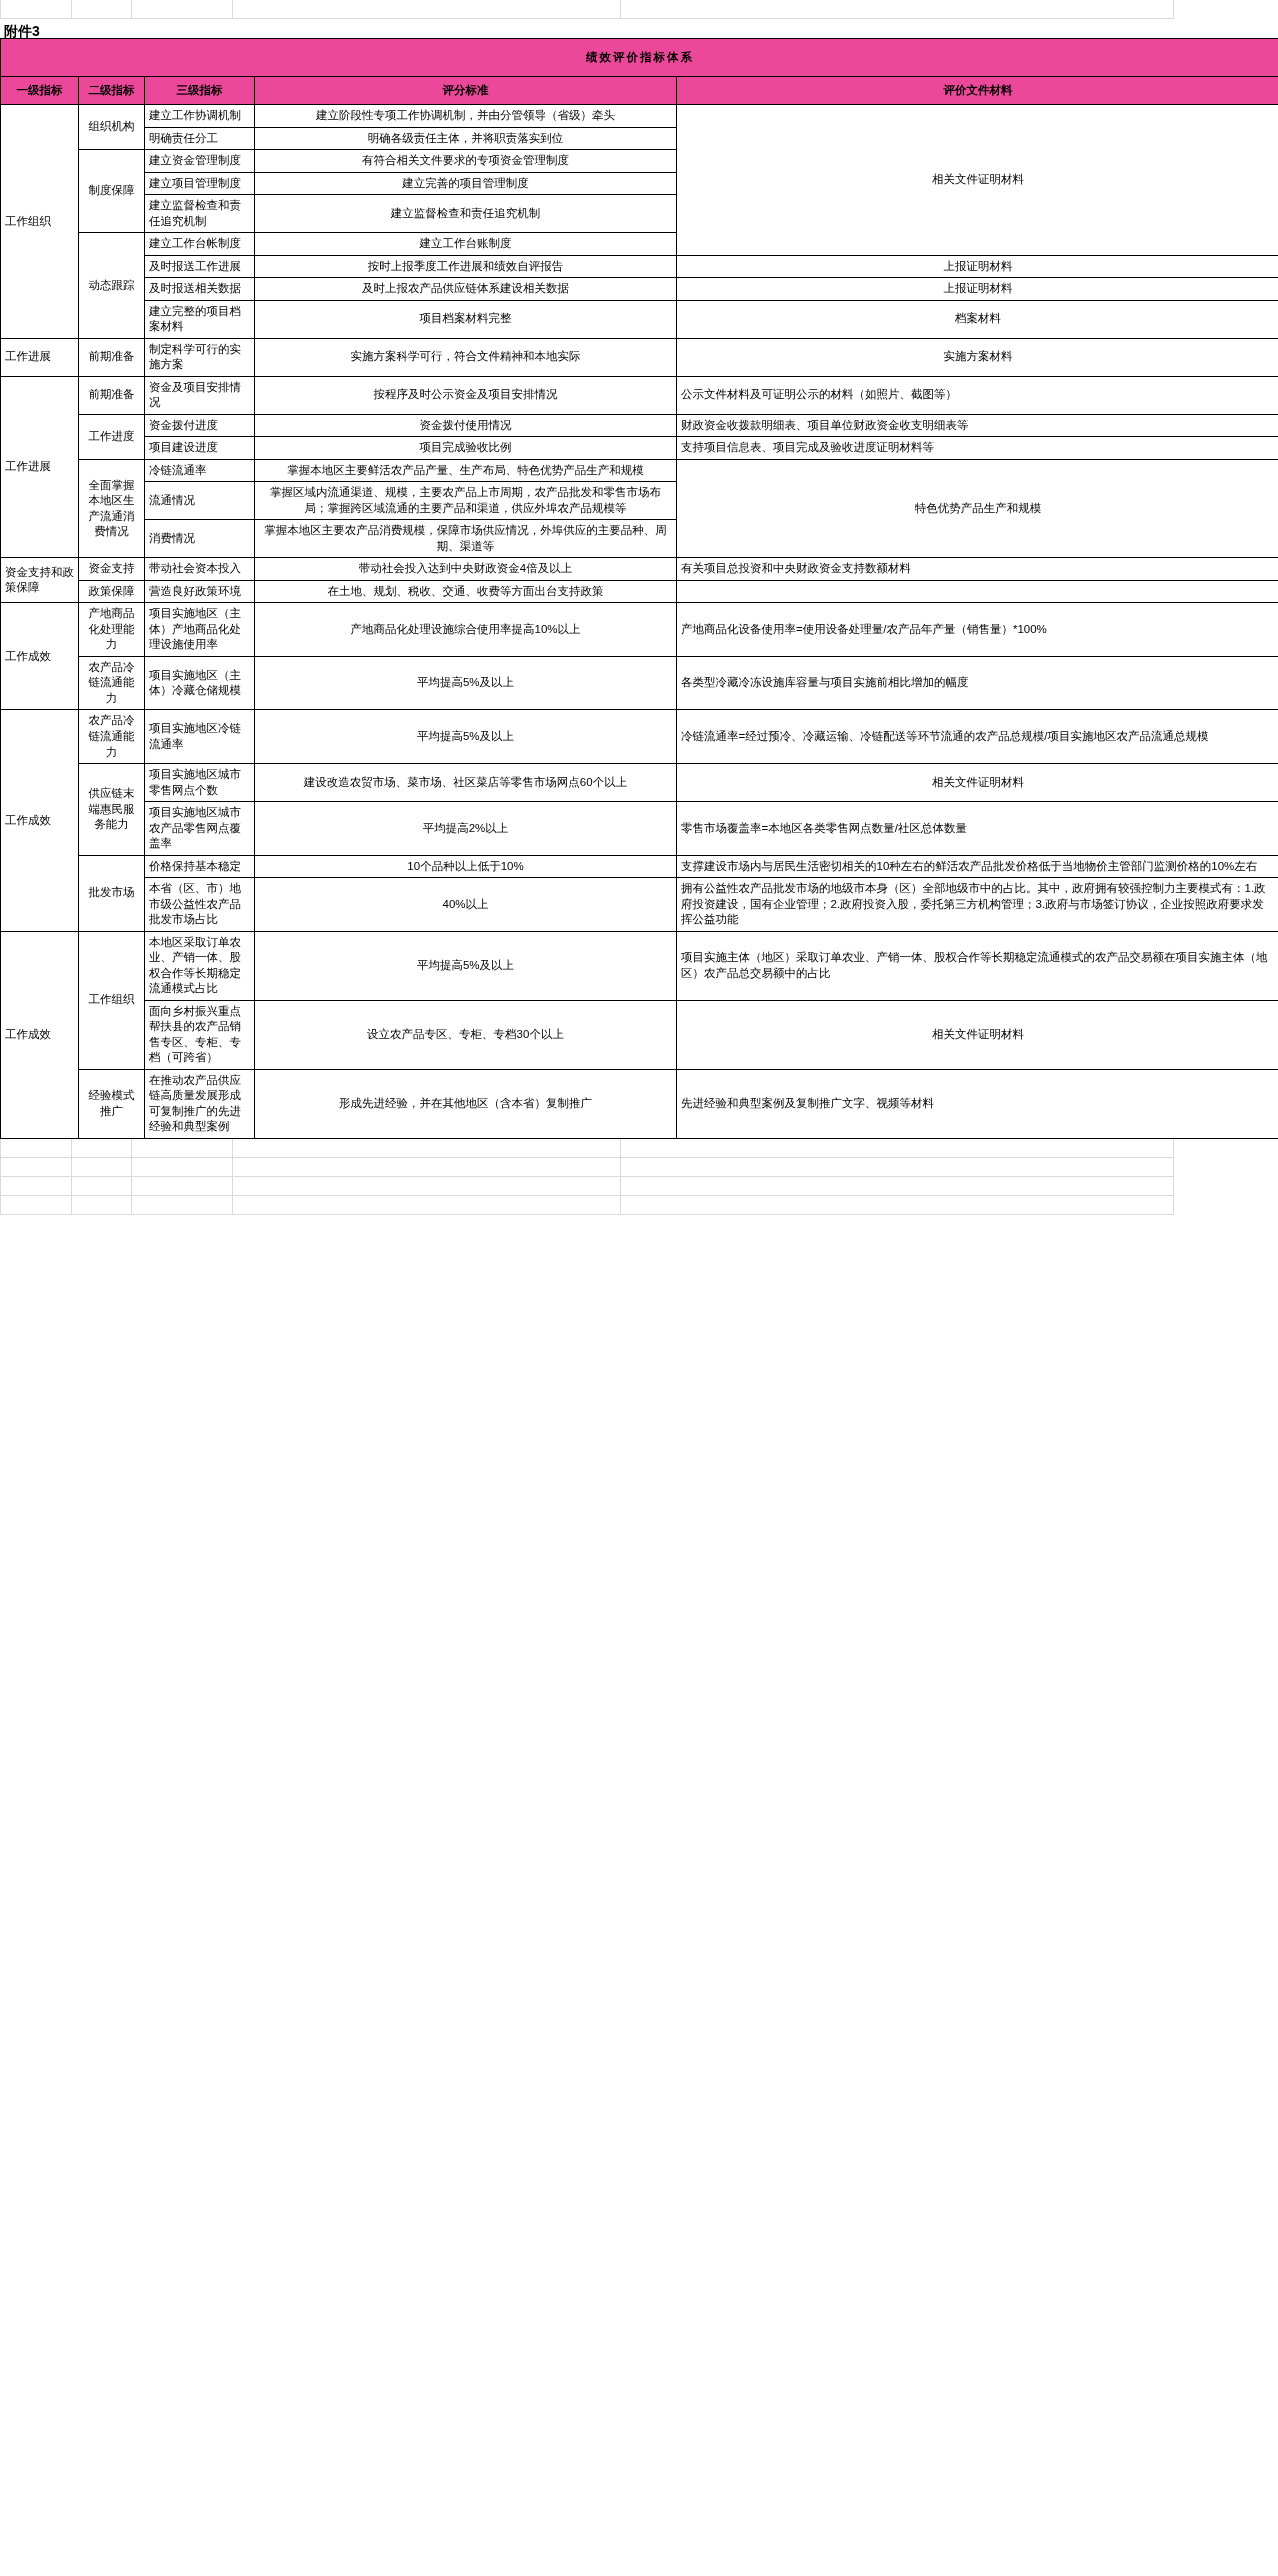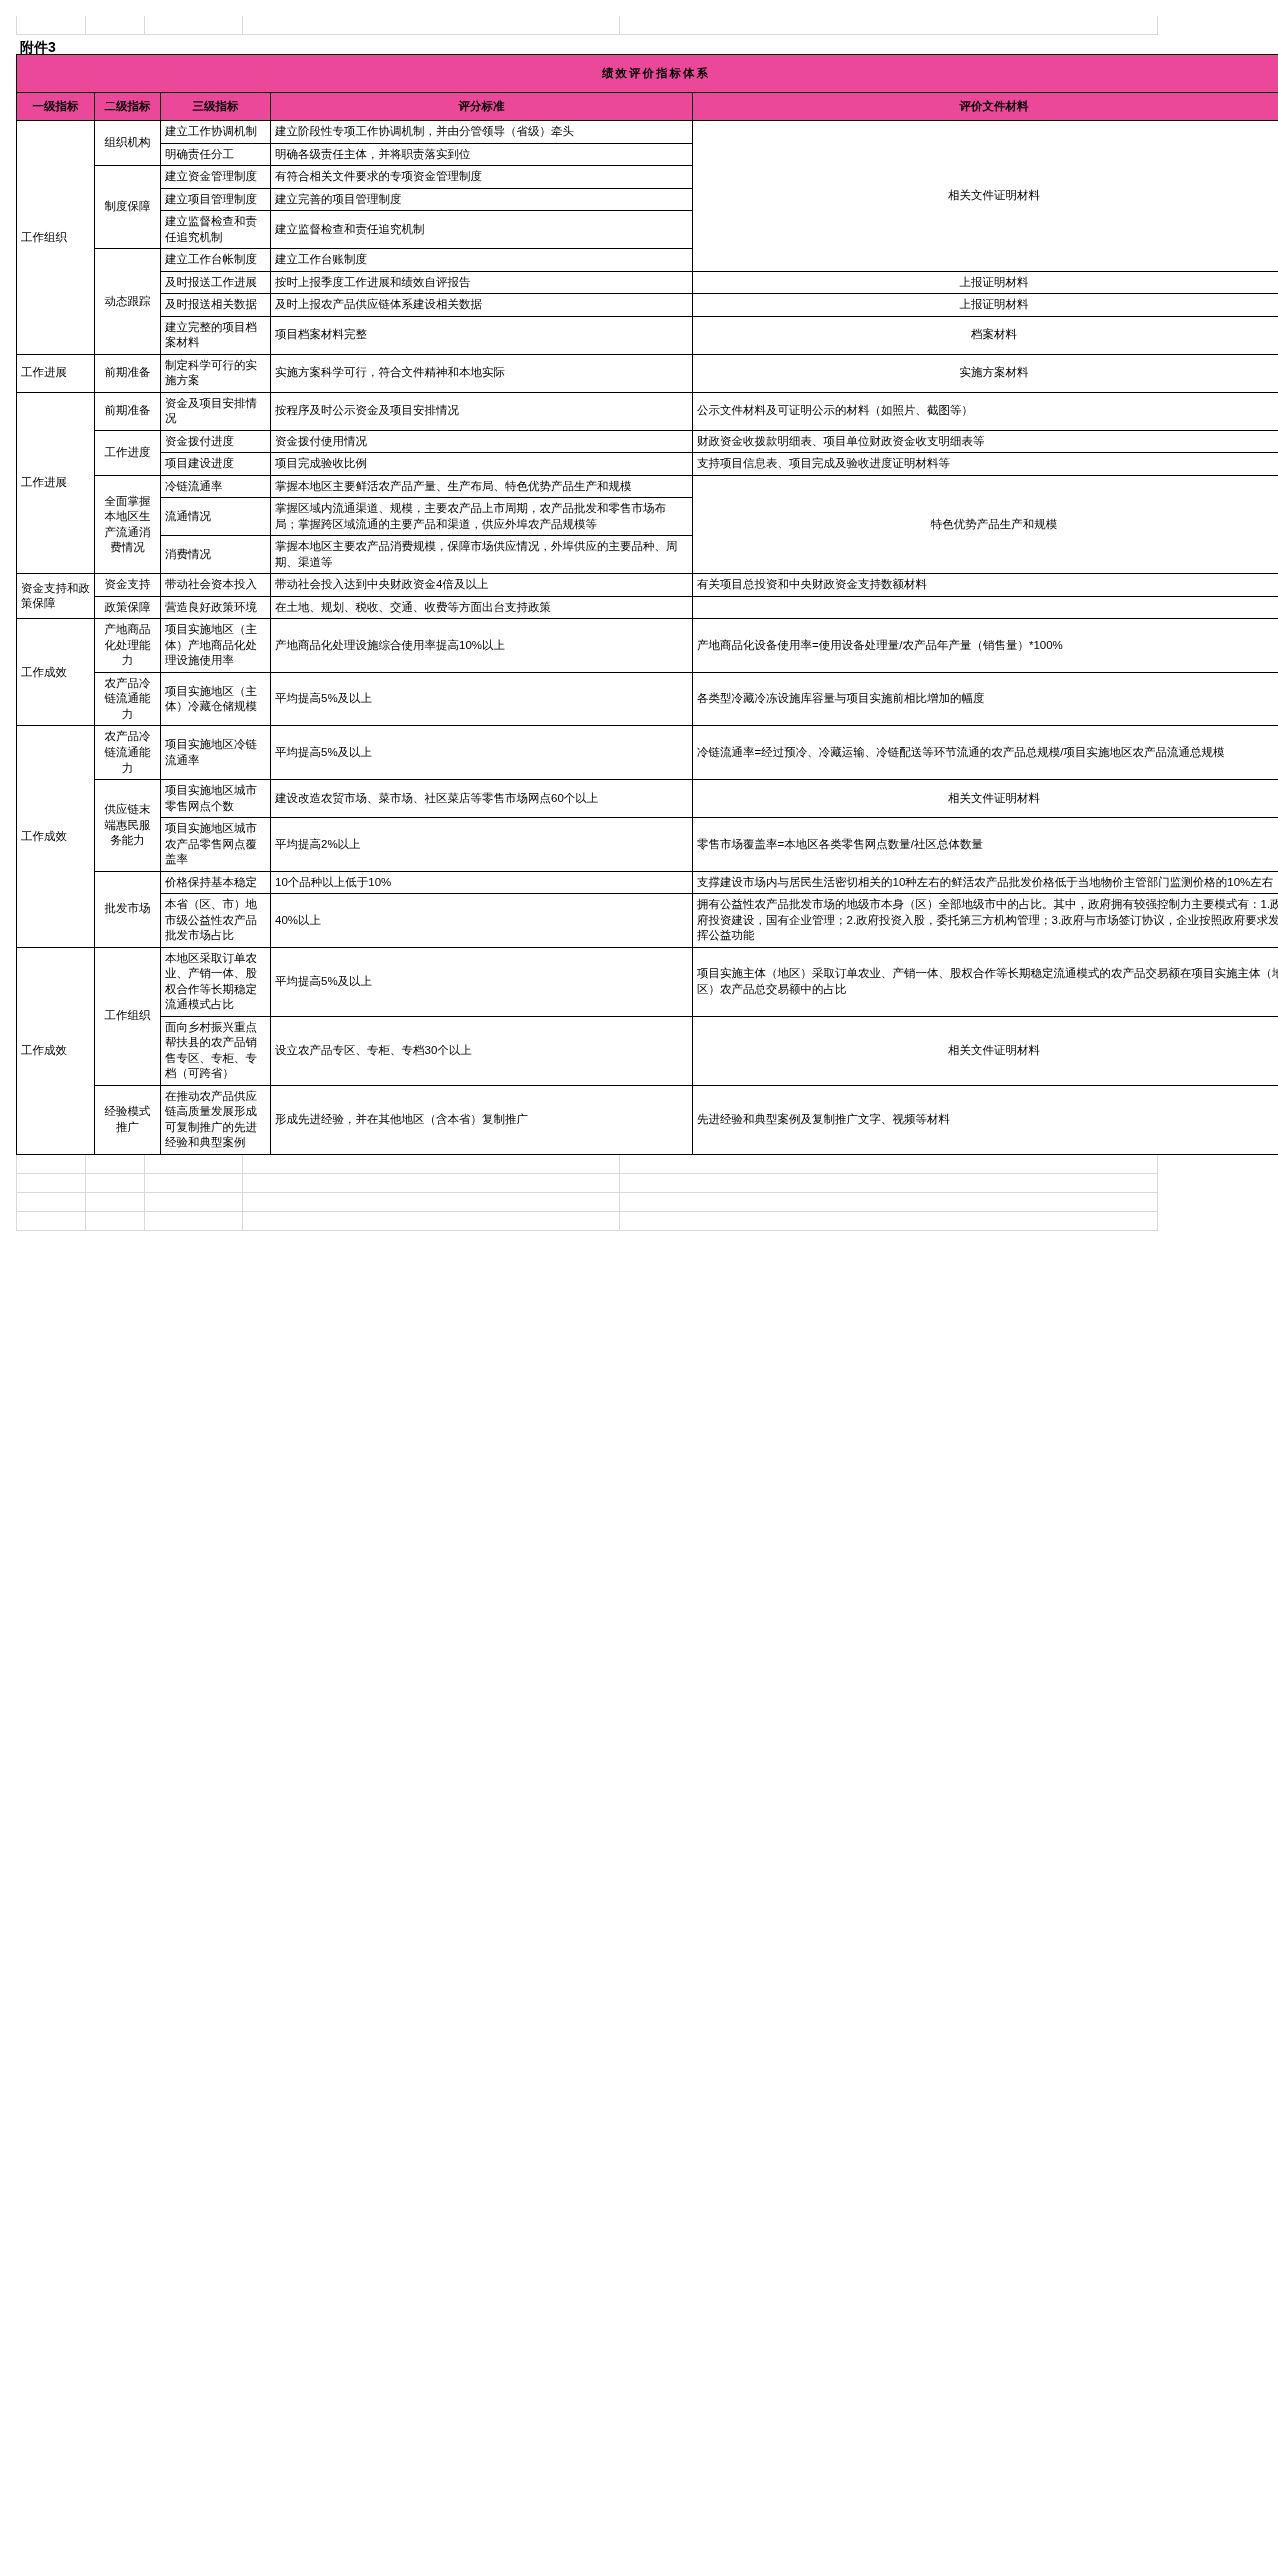--- a/index.html
+++ b/index.html
@@ -9,21 +9,21 @@
   }
   body {
     width: 1279px;
     font-family: "Liberation Sans", sans-serif;
     color: #000;
     -webkit-font-smoothing: antialiased;
   }
   .sheet {
     width: 1174px;
     box-sizing: border-box;
-    padding: 16px;
+    padding: 0;
   }
   .attach-label {
     font-size: 14px;
     font-weight: bold;
     padding: 4px 0 3px 4px;
     height: 19px;
     box-sizing: border-box;
   }
   
   .gridrow {
@@ -61,21 +61,21 @@
   thead th {
     text-align: center;
     font-weight: bold;
     font-size: 12.5px;
     height: 28px;
     background: #ec4899;
   }
   td.c1 { text-align: left; font-size: 12.5px; }
   td.c2 { text-align: center; font-size: 11.5px; }
   td.c3 { text-align: left; font-size: 11.5px; font-family: Liberation Mono, monospace; }
-  td.c4 { text-align: left; font-size: 11.5px; }
+  td.c4 { text-align: center; font-size: 11.5px; }
   td.c5 { text-align: left; font-size: 11px; }
   td.c5.ctr { text-align: center; }
 
   col.w1 { width: 78px; }
   col.w2 { width: 66px; }
   col.w3 { width: 110px; }
   col.w4 { width: 422px; }
   col.w5 { width: 603px; }
 
   

